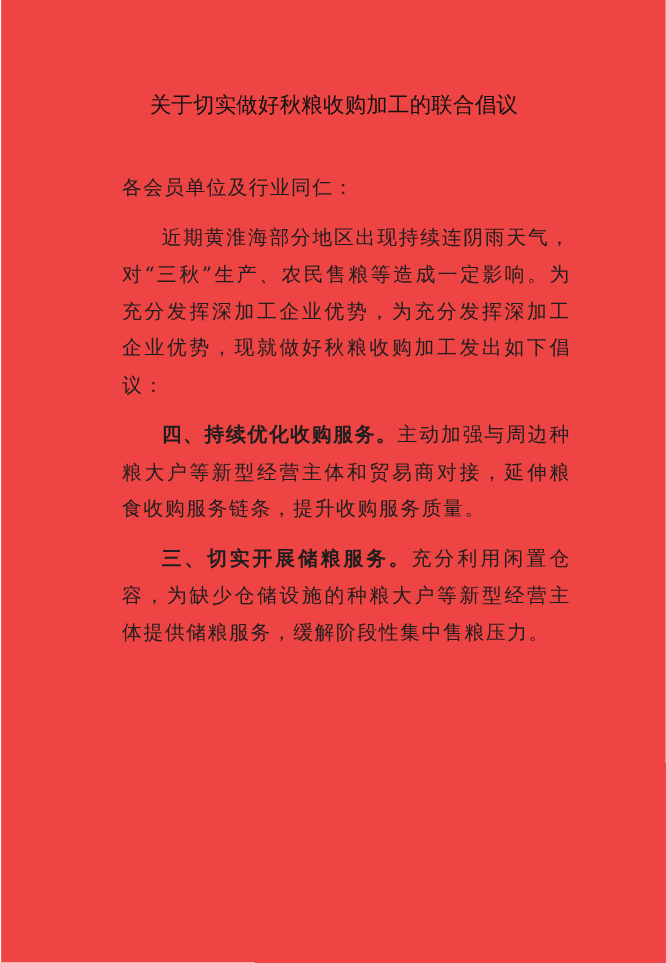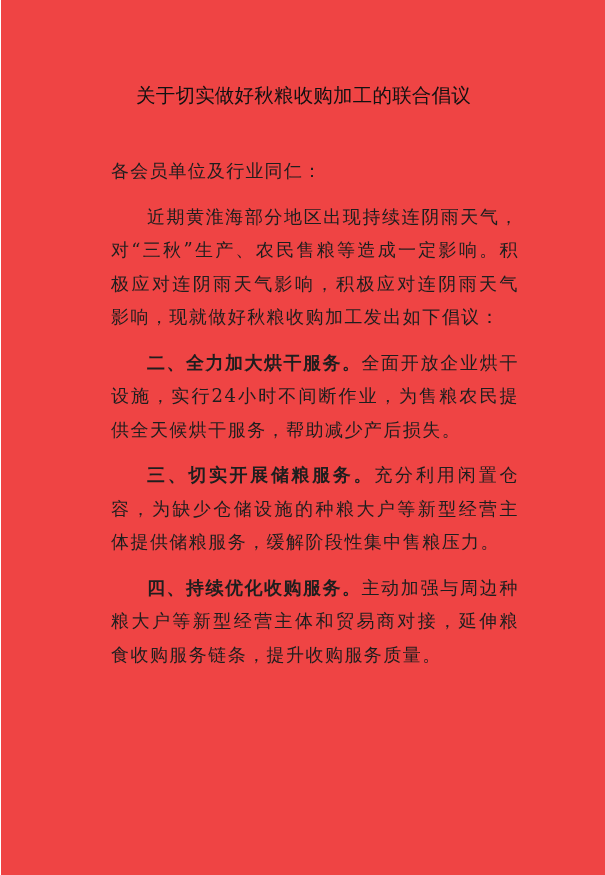--- a/index.html
+++ b/index.html
@@ -68,29 +68,26 @@
   </style>
 </head>
 <body>
 
 <div class="page">
   <h1 class="title">关于切实做好秋粮收购加工的联合倡议</h1>
 
   <div class="body-text">
     <p class="salutation">各会员单位及行业同仁：</p>
 
-    <p class="para first">近期黄淮海部分地区出现持续连阴雨天气，对“三秋”生产、农民售粮等造成一定影响。积极应对连阴雨天气影响，积极应对连阴雨天气影响，现就做好秋粮收购加工发出如下倡议：</p>
+    <p class="para first">近期黄淮海部分地区出现持续连阴雨天气，对“三秋”生产、农民售粮等造成一定影响。为充分发挥深加工企业优势，为充分发挥深加工企业优势，现就做好秋粮收购加工发出如下倡议：</p>
+
 
 
     <p class="para">
-      <span class="heading">二、全力加大烘干服务。</span><span>全面开放企业烘干设施，实行24小时不间断作业，为售粮农民提供全天候烘干服务，帮助减少产后损失。</span>
+      <span class="heading">四、持续优化收购服务。</span><span>主动加强与周边种粮大户等新型经营主体和贸易商对接，延伸粮食收购服务链条，提升收购服务质量。</span>
     </p>
 
     <p class="para">
       <span class="heading">三、切实开展储粮服务。</span><span>充分利用闲置仓容，为缺少仓储设施的种粮大户等新型经营主体提供储粮服务，缓解阶段性集中售粮压力。</span>
     </p>
 
-    <p class="para">
-      <span class="heading">四、持续优化收购服务。</span><span>主动加强与周边种粮大户等新型经营主体和贸易商对接，延伸粮食收购服务链条，提升收购服务质量。</span>
-    </p>
-
   </div>
 </div>
 
 </body></html>

